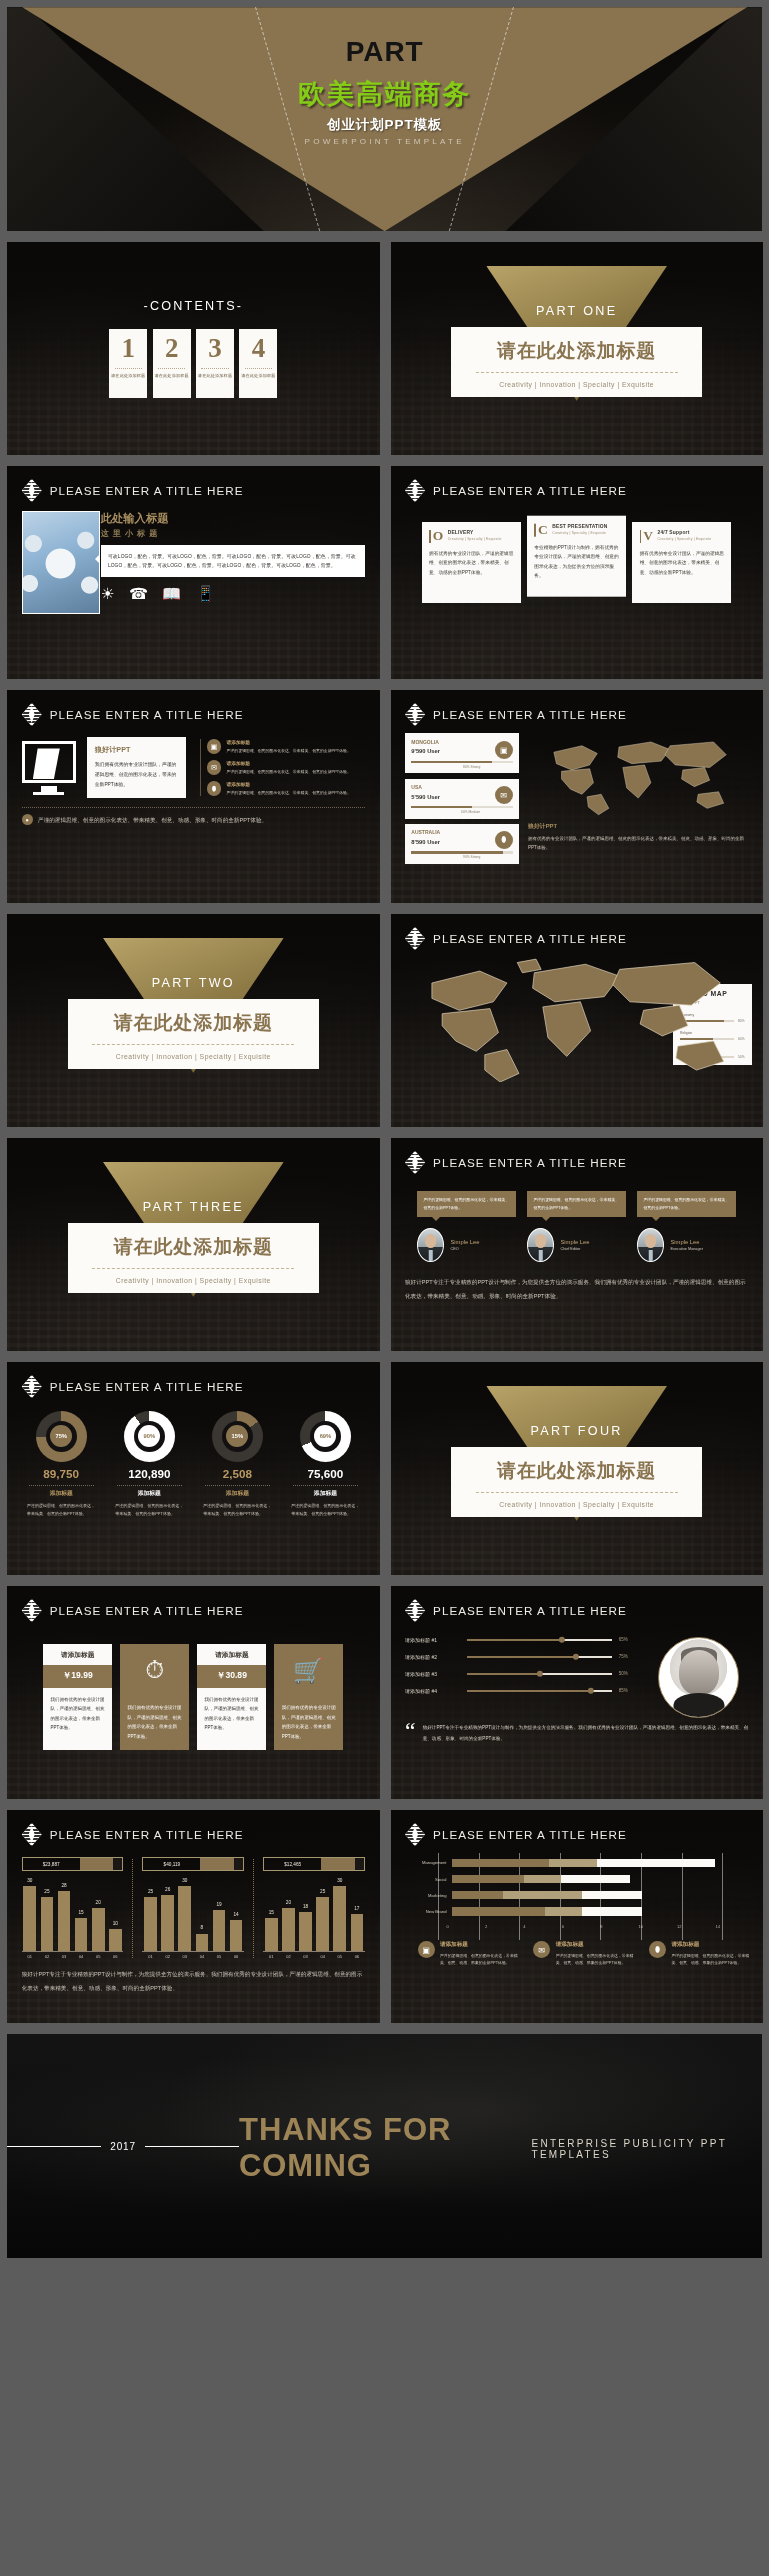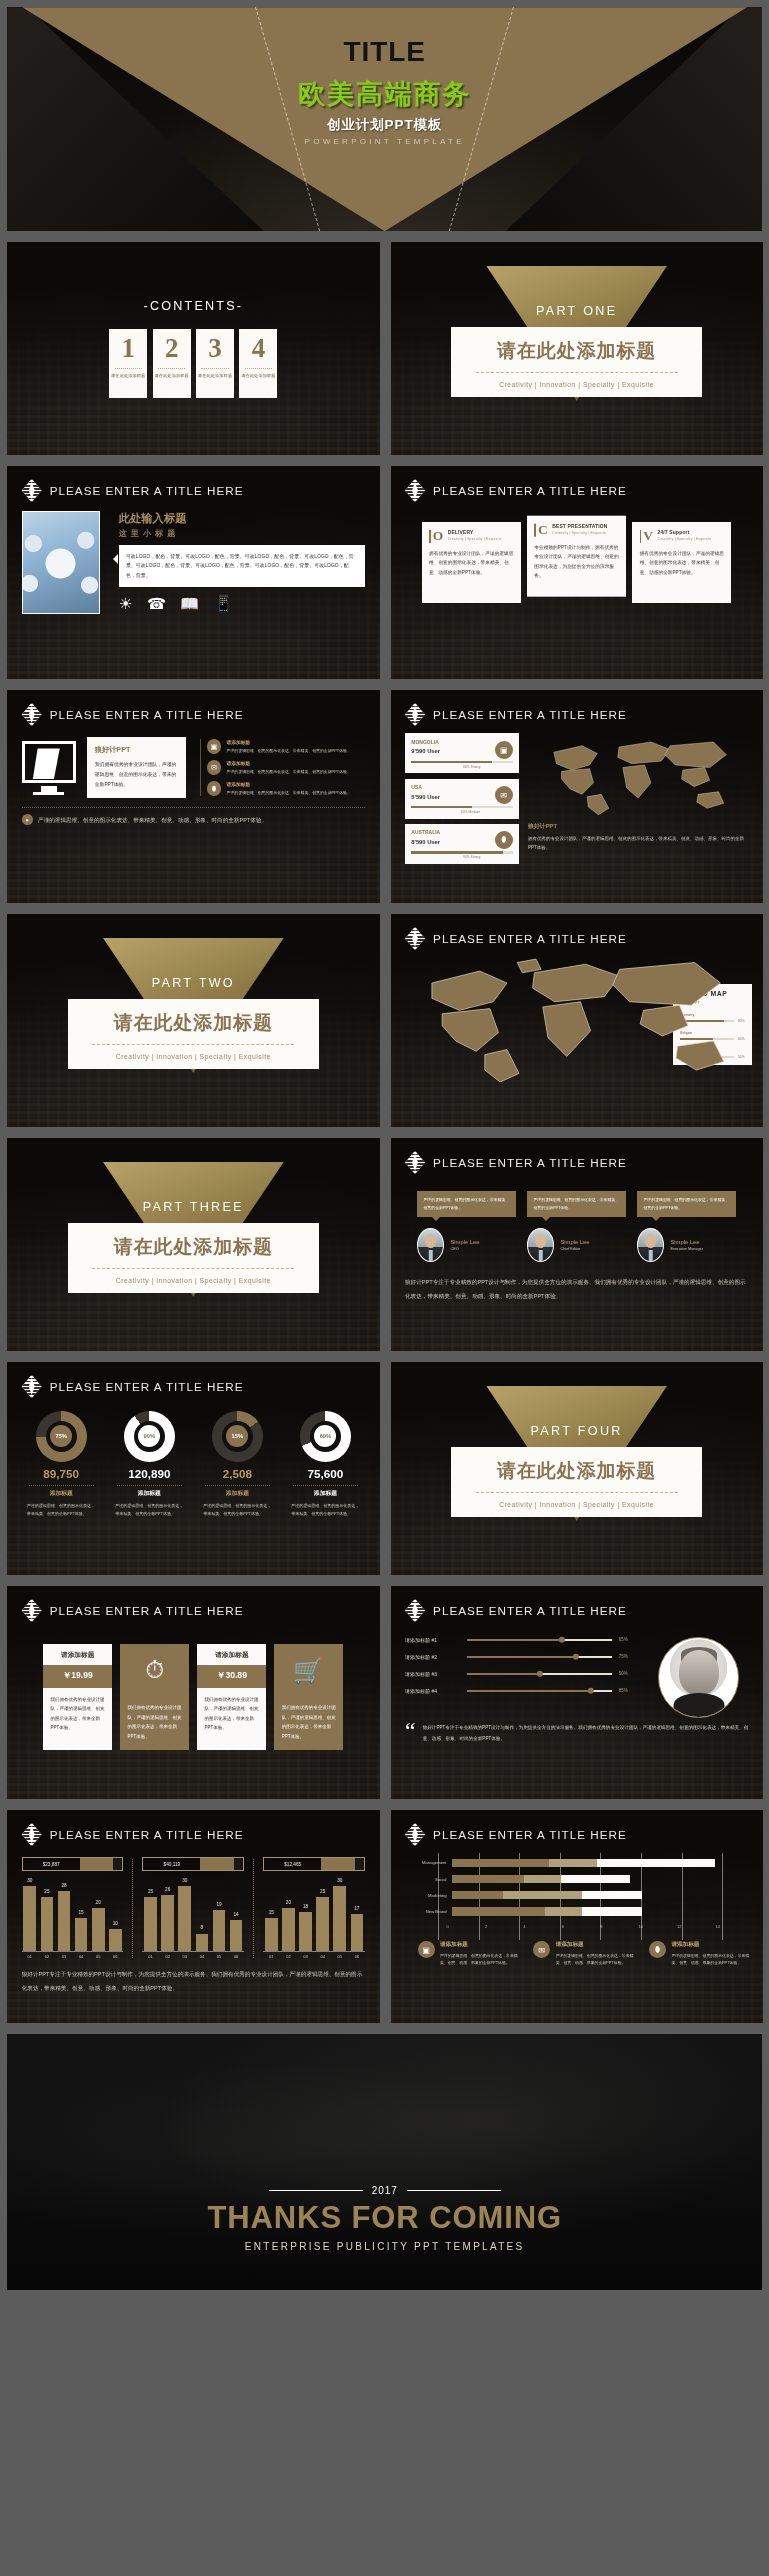--- a/index.html
+++ b/index.html
@@ -100,21 +100,21 @@
     font-size:12.6px;color:#fff;letter-spacing:2.3px;z-index:3;}
   .pbox .pt{font-size:19px;font-weight:bold;color:#8a7450;letter-spacing:0.9px;}
   .pbox .pdiv{border-top:0.9px dashed #c5b596;margin:8.1px 12.6px;}
   .pbox .pm{font-size:6.8px;color:#9a8b71;letter-spacing:0.5px;}
 
   
   .sbody{position:relative;z-index:3;padding:0 14.5px;}
   .footnote{font-size:5.6px;color:#cfc8bb;line-height:1.9;}
 
   
-  .s3wrap{display:flex;gap:19px;padding-top:9px;}
+  .s3wrap{display:flex;gap:1px;padding-top:9px;}
   .photoA{width:78px;height:103px;border:1.8px solid #fff;flex:none;
     background:linear-gradient(160deg,#bcd3e6 0%,#8fb4d4 40%,#5e7f9e 100%);position:relative;overflow:hidden;}
   .photoA:before{content:"";position:absolute;left:-14%;top:10%;width:128%;height:82%;
     background:
       radial-gradient(circle at 22% 26%,#dfe8ef 8.1px,transparent 9px),
       radial-gradient(circle at 76% 22%,#dfe8ef 8.1px,transparent 9px),
       radial-gradient(circle at 18% 74%,#e5ecf2 8.1px,transparent 9px),
       radial-gradient(circle at 80% 76%,#e5ecf2 8.1px,transparent 9px),
       radial-gradient(circle at 50% 50%,#f2f6f9 14.5px,transparent 15.4px);}
   .s3r{flex:1;}
@@ -288,22 +288,22 @@
   .hbaxis{display:flex;margin-left:47px;}
   .hbaxis span{flex:1;font-size:4px;color:#b8b1a4;text-align:left;}
   .hbfoot{display:flex;gap:11px;margin-top:12.6px;padding-left:18px;}
   .hbf{display:flex;gap:5.4px;width:33%;}
   .hbf .ic{width:17px;height:17px;border-radius:50%;background:#8a7450;color:#fff;flex:none;
     display:flex;align-items:center;justify-content:center;font-size:8.1px;}
   .hbf h6{font-size:5.6px;color:#c2a472;}
   .hbf p{font-size:3.9px;color:#cdc6b9;line-height:1.9;margin-top:2.7px;}
 
   
-  .thanks{height:256px;display:flex;flex-direction:column;align-items:center;
-    justify-content:flex-end;padding-bottom:38px;position:relative;}
+  .thanks{height:224px;display:flex;flex-direction:row;align-items:center;
+    justify-content:flex-end;position:relative;}
   .thanks .sky{position:absolute;inset:0;
     background:
       radial-gradient(ellipse at 62% 34%, rgba(190,185,175,.10), transparent 48%),
       radial-gradient(ellipse at 30% 45%, rgba(160,155,148,.07), transparent 45%),
       linear-gradient(to bottom,#141414 0%,#0d0d0d 55%,#070707 100%);}
   .thanks .yr{display:flex;align-items:center;gap:9px;position:relative;z-index:2;}
   .thanks .yr i{width:94px;height:0.9px;background:#fff;display:block;}
   .thanks .yr span{font-size:10px;color:#fff;letter-spacing:0.9px;}
   .thanks .big{font-size:31px;font-weight:bold;color:#9d8457;letter-spacing:0.9px;
     position:relative;z-index:2;margin-top:3.6px;}
@@ -315,21 +315,21 @@
 <div class="page">
 
   <div class="slide full cover">
     <div class="photo"></div>
     <div class="side-l"></div>
     <div class="side-r"></div>
     <div class="gold-tri"></div>
     <div class="dash-l"></div>
     <div class="dash-r"></div>
     <div class="ctext">
-      <div class="logo">TITLE</div>
+      <div class="logo">PART</div>
       <div class="ctitle">欧美高端商务</div>
       <div class="csub">创业计划PPT模板</div>
       <div class="ceng">POWERPOINT TEMPLATE</div>
     </div>
   </div>
 
   <div class="row">
     <div class="slide half h236">
       <div class="citybg"></div>
       <div class="contents">

